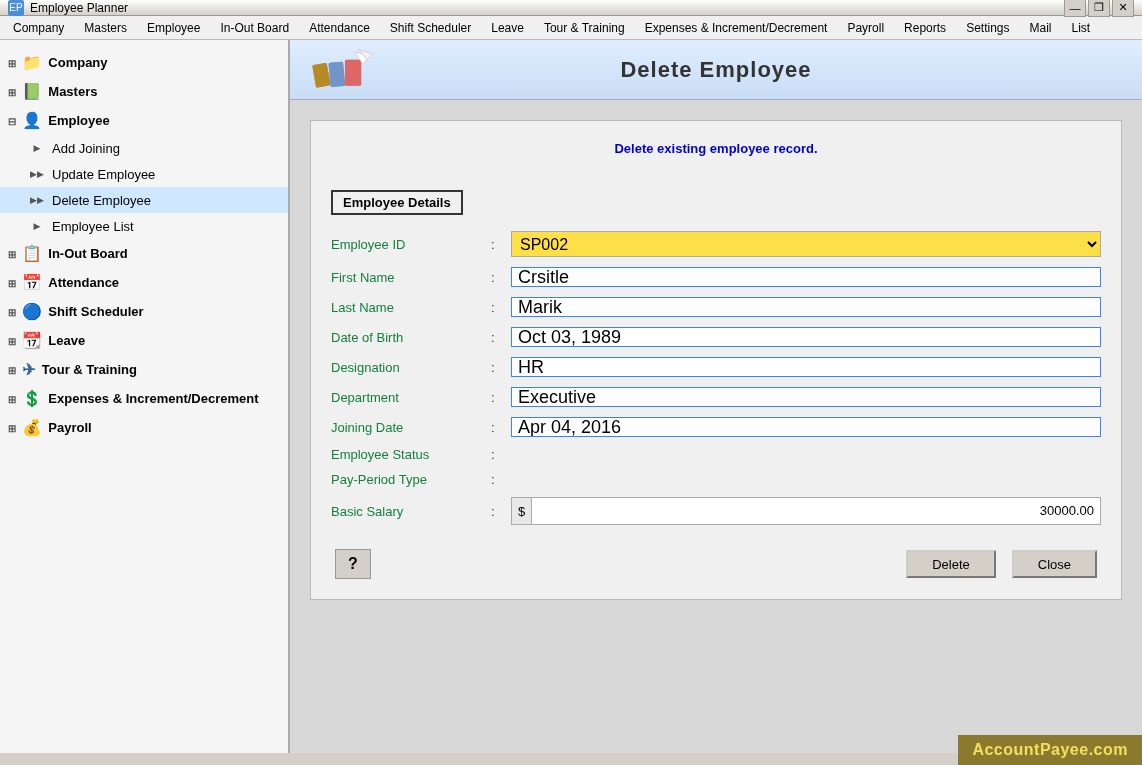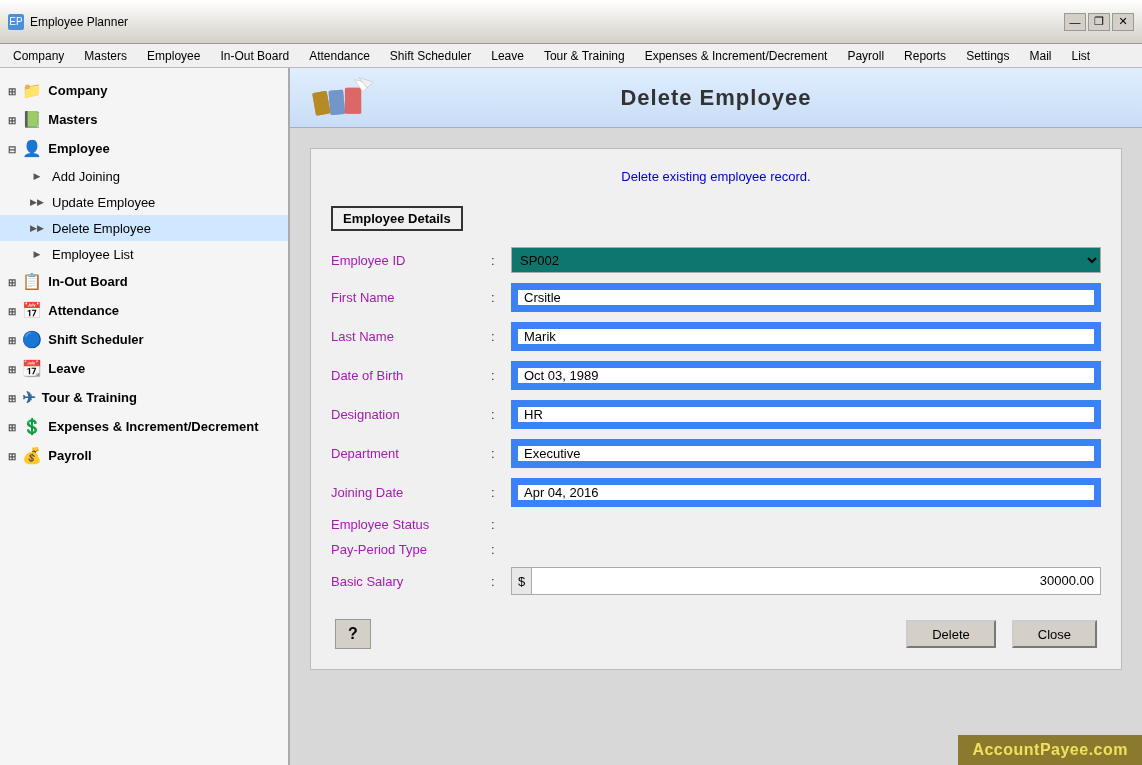--- a/index.html
+++ b/index.html
@@ -8,21 +8,21 @@
       font-size: 13px;
       background: #d4d0c8;
       width: 1142px;
       height: 765px;
       overflow: hidden;
     }
 
     
     .title-bar {
       background: linear-gradient(to bottom, #ffffff, #d4d0c8);
-      height: 44px;
+      height: 16px;
       display: flex;
       align-items: center;
       padding: 0 8px;
       border-bottom: 1px solid #999;
       justify-content: space-between;
     }
     .title-bar-left {
       display: flex;
       align-items: center;
       gap: 6px;
@@ -157,64 +157,65 @@
       background: #d8d8d8;
     }
     .form-panel {
       background: #f0f0f0;
       border: 1px solid #bbb;
       padding: 20px;
     }
     .delete-notice {
       text-align: center;
       color: #0000cc;
-      margin-bottom: 22px;
-      font-size: 13px;
+      margin-bottom: 34px;
+      font-size: 13px;
+      font-weight: bold;
     }
     .employee-details-box {
       border: 2px solid #333;
       display: inline-block;
       padding: 3px 10px;
       font-weight: bold;
       font-size: 13px;
       margin-bottom: 16px;
       background: #f0f0f0;
     }
     .form-row {
       display: flex;
       align-items: center;
       margin-bottom: 10px;
     }
     .form-label {
       width: 160px;
-      color: #a21caf;
+      color: #15803d;
       font-size: 13px;
       flex-shrink: 0;
     }
     .form-colon {
       width: 20px;
       color: #333;
       flex-shrink: 0;
     }
     .form-input {
       flex: 1;
-      height: 29px;
-      border: 7px solid #3b82f6;
+      height: 20px;
+      border: 1px solid #3b82f6;
       padding: 2px 6px;
-      font-size: 13px;
+      font-size: 18px;
       background: white;
       outline: none;
     }
     .form-select {
       flex: 1;
       height: 26px;
       border: 1px solid #aaa;
       padding: 2px 4px;
-      font-size: 13px;
-      background: #0f766e;
+      font-size: 16px;
+      background: #fde047;
       outline: none;
     }
     .salary-input-wrap {
       flex: 1;
       display: flex;
       border: 1px solid #aaa;
       background: white;
     }
     .salary-prefix {
       padding: 2px 6px;

